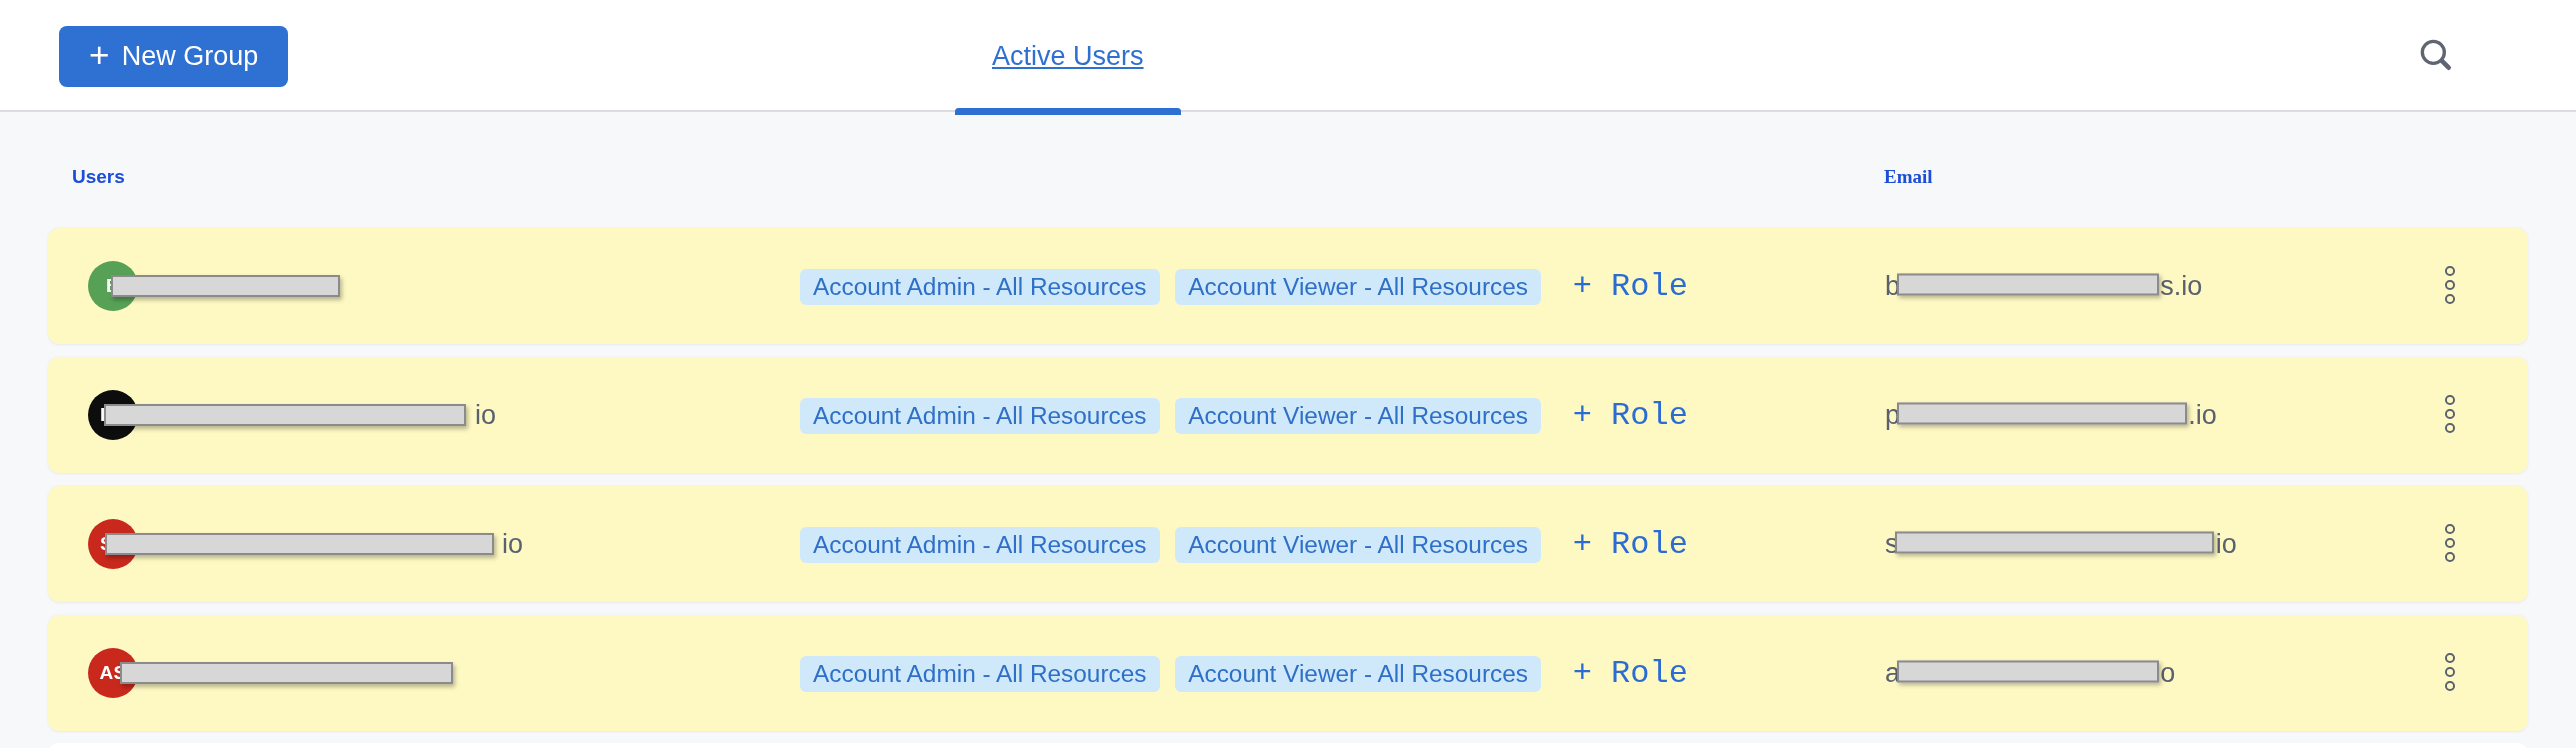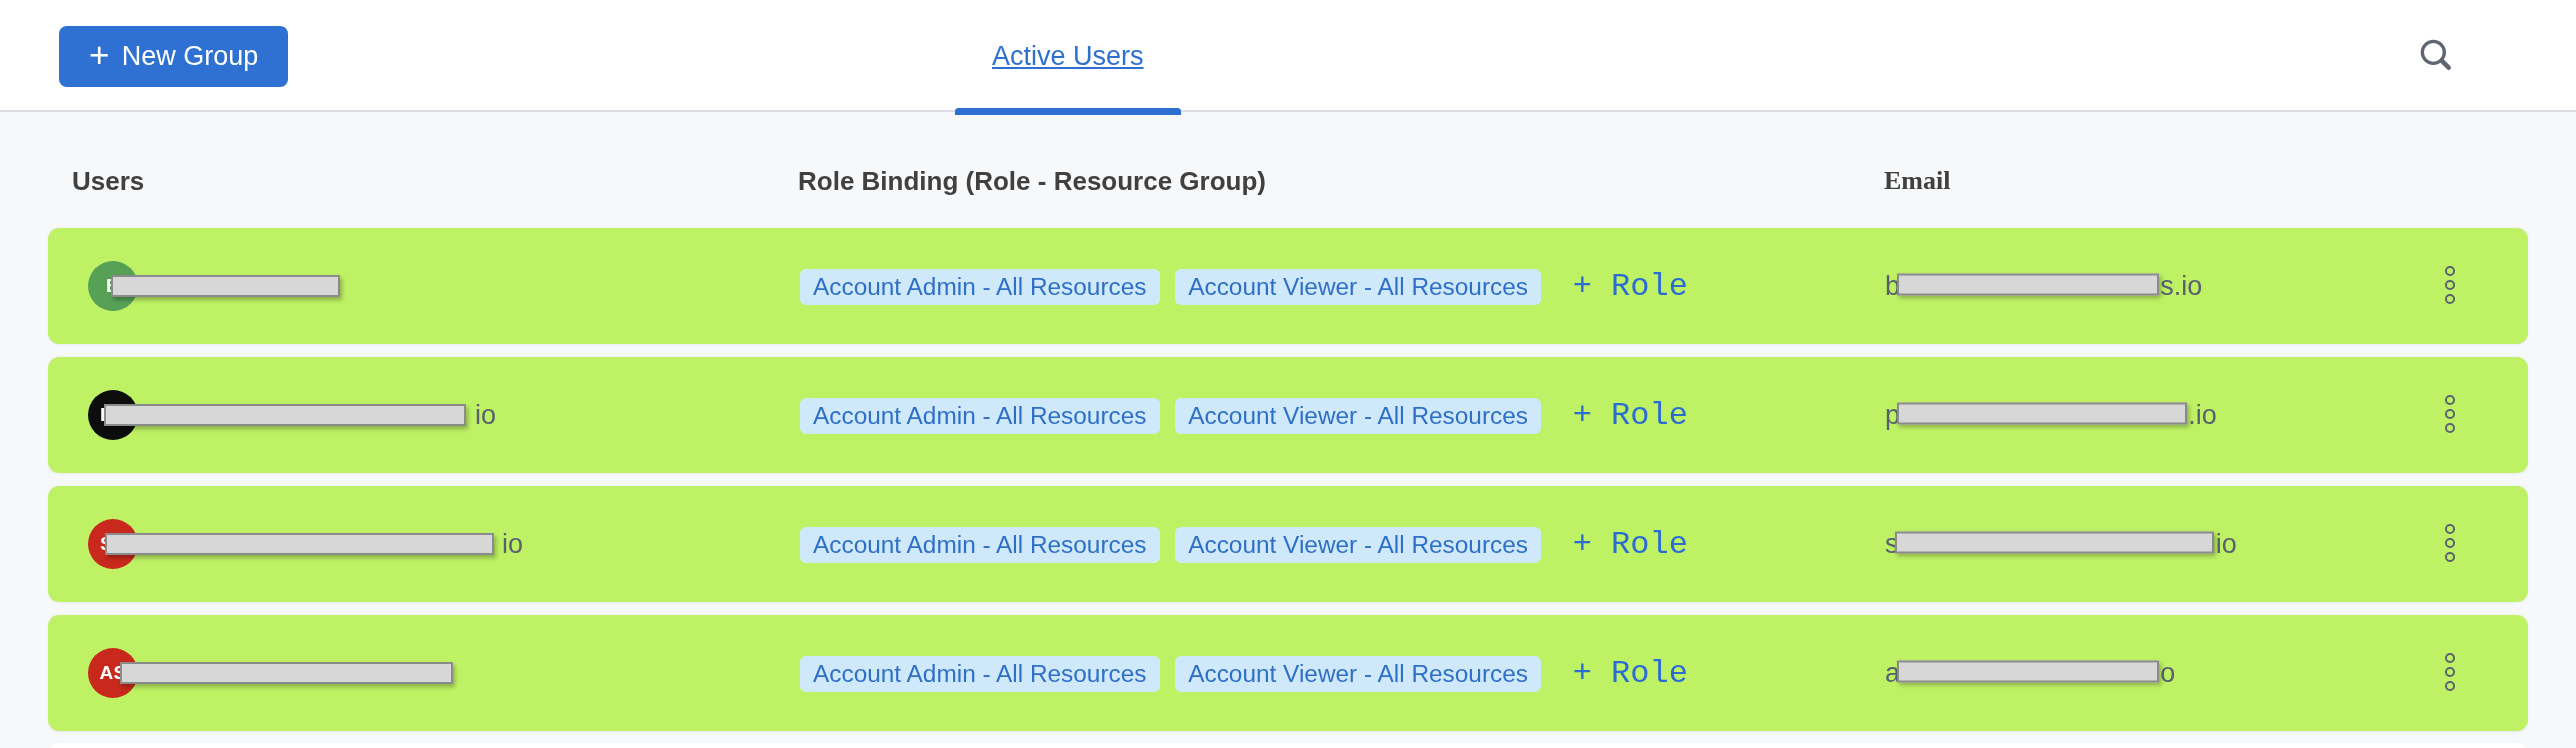--- a/index.html
+++ b/index.html
@@ -35,30 +35,30 @@
   }
   .tab.active .underline { display: block; }
 
   .search-btn {
     position: absolute; left: 2410px; top: 29px; width: 52px; height: 52px;
     background: transparent; border: none; cursor: pointer;
     display: flex; align-items: center; justify-content: center;
   }
 
   
-  .col-header { position: absolute; top: 166px; font-size: 26px; font-weight: bold; color: #404040; }
+  .col-header { position: absolute; top: 166px; font-size: 19px; font-weight: bold; color: #1d4ed8; }
   .col-users { left: 72px; }
   .col-roles { left: 798px; }
   .col-email { left: 1884px; font-family: Liberation Serif, serif; }
 
   
   .rows { position: absolute; left: 48px; top: 228px; width: 2480px; }
   .user-card {
     position: relative; width: 2480px; height: 116px; margin-bottom: 13px;
-    background: #bef264; border-radius: 11.3px;
+    background: #fef9c3; border-radius: 11.3px;
     box-shadow: 0 0.9px 2.6px rgba(20,24,40,0.06);
   }
   .avatar {
     position: absolute; left: 40px; top: 33px; width: 50px; height: 50px; border-radius: 50%;
     color: #ffffff; font-size: 19px; font-weight: bold;
     display: flex; align-items: center; justify-content: center; letter-spacing: 0.4px;
   }
   .redact-bar {
     position: absolute; top: 47px; height: 22px;
     background: #d7d7d7; border: 2.6px solid #8b8b8b;
@@ -122,21 +122,20 @@
 
     <button class="search-btn">
       <svg width="40" height="40" viewBox="0 0 24 24">
         <circle cx="10.4" cy="10.4" r="6.6" fill="none" stroke="#5f6672" stroke-width="2"></circle>
         <line x1="15.4" y1="15.4" x2="19.6" y2="19.6" stroke="#5f6672" stroke-width="2.8" stroke-linecap="round"></line>
       </svg>
     </button>
   </div>
 
   <div class="col-header col-users">Users</div>
-  <div class="col-header col-roles">Role Binding (Role - Resource Group)</div>
   <div class="col-header col-email">Email</div>
 
   <div class="rows">
 
     <div class="user-card">
       <div class="avatar" style="background:#57a157">B</div>
       <div class="redact-bar" style="left:63px; width:229px;"></div>
       <div class="roles-group">
         <span class="role-badge">Account Admin - All Resources</span>
         <span class="role-badge">Account Viewer - All Resources</span>

